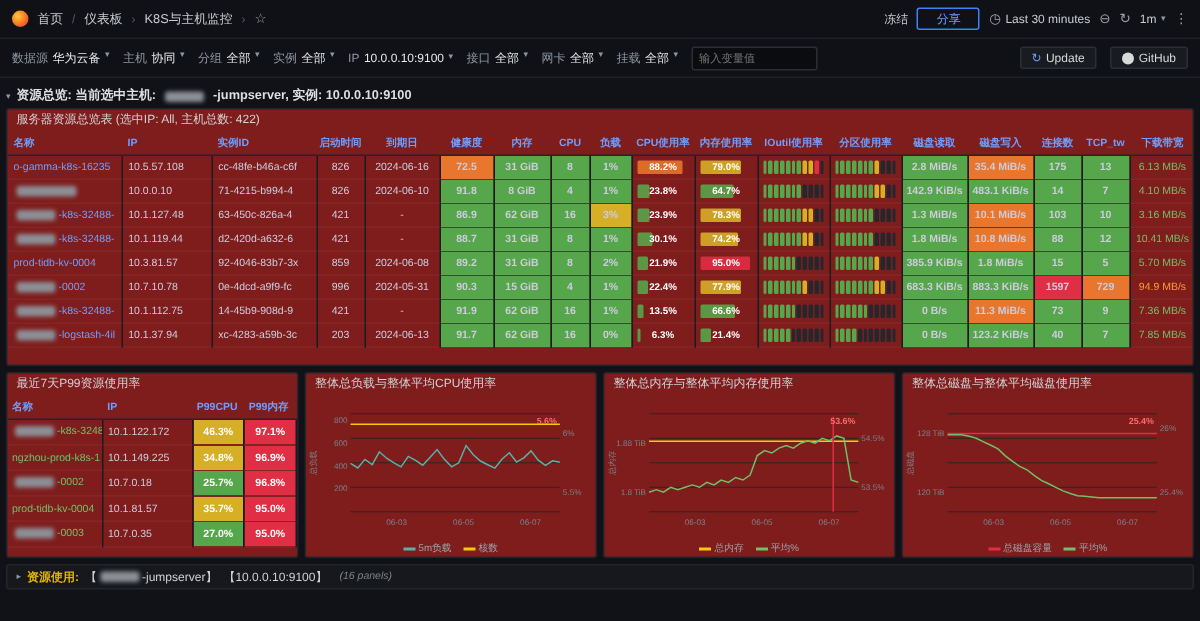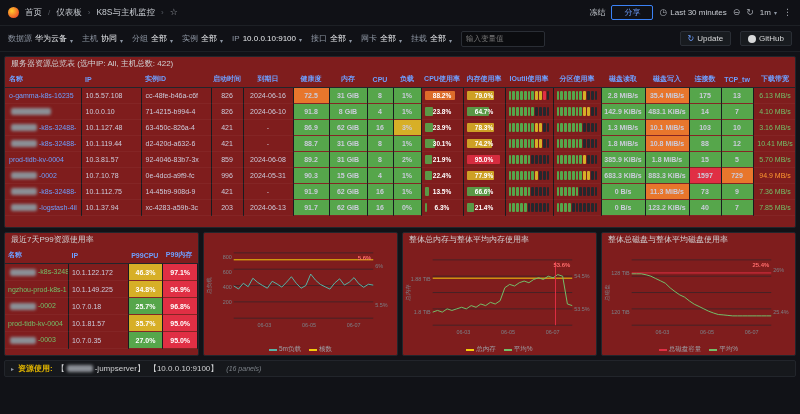--- a/index.html
+++ b/index.html
@@ -12,21 +12,21 @@
 .crumb.current{color:#e8eaed;font-weight:bold;max-width:270px;overflow:hidden;text-overflow:ellipsis}
 .sep{color:#565b63}
 .spacer{flex:1}
 .icon{color:#9da1a8;font-size:9px;cursor:pointer;line-height:1}
 .navtext{color:#c7cbd1;cursor:pointer;white-space:nowrap}
 .sharebtn{border:1px solid #3b82f6;color:#6e9fff;border-radius:2px;padding:1px 12px;cursor:pointer;white-space:nowrap}
 .timebtn,.refreshdd{display:flex;align-items:center;gap:3px;color:#c7cbd1;cursor:pointer;white-space:nowrap}
 .caret{color:#8e96a3;font-size:6px}
 
 .filterbar{height:26px;display:flex;align-items:center;gap:9px;padding:0 8px;background:#101116;border-bottom:1px solid #1d2025}
-.fitem{display:flex;align-items:flex-end;gap:3px;white-space:nowrap;cursor:pointer}
+.fitem{display:flex;align-items:flex-start;gap:3px;white-space:nowrap;cursor:pointer}
 .flabel{color:#8e96a3}
 .fvalue{color:#e6e8eb}
 .varinput{width:84px;height:16px;background:#0b0c0f;border:1px solid #2a2e35;border-radius:2px;color:#ccccdc;font-size:7.5px;padding:0 4px}
 .fspacer{flex:1}
 .updatebtn,.ghbtn{display:flex;align-items:center;gap:3px;border:1px solid #2a2e35;background:#181b1f;border-radius:2px;padding:2px 7px;color:#d8d9da;cursor:pointer;white-space:nowrap}
 .updatebtn .ic{color:#6e9fff}
 .ghicon{width:8px;height:8px;border-radius:50%;background:#d8d9da;display:inline-block}
 
 .dash{padding:4px 4px 0}
 .sechead{display:flex;align-items:center;gap:4px;height:16px;color:#dcdee1;font-size:8.5px;font-weight:bold;cursor:pointer}
@@ -142,20 +142,26 @@
     <span>Update</span>
   </span>
   <span class="ghbtn">
     <span class="ghicon"></span>
     <span>GitHub</span>
   </span>
 </div>
 
 <div class="dash">
 
+  <div class="sechead">
+    <span class="caret">▾</span>
+    <span>资源总览: 当前选中主机: </span>
+    <span class="redact"></span>
+    <span>-jumpserver, 实例: 10.0.0.10:9100</span>
+  </div>
 
   <div class="panel table-panel">
     <div class="ptitle" style="text-align:left">服务器资源总览表 (选中IP: All, 主机总数: 422)</div>
     <table class="main">
       <colgroup id="main-cols">
           <col style="width: 76px;">
           <col style="width: 60px;">
           <col style="width: 70px;">
           <col style="width: 32px;">
           <col style="width: 50px;">
@@ -711,20 +717,21 @@
               <td><span class="redact"></span><span class="glink">-0003</span></td>
               <td>10.7.0.35</td>
               <td class="cbg" style="background: rgb(86, 166, 75); text-align: center; color: rgb(255, 255, 255); font-weight: bold;"><span>27.0%</span></td>
               <td class="cbg" style="background: rgb(224, 47, 68); text-align: center; color: rgb(255, 255, 255); font-weight: bold;"><span>95.0%</span></td>
             </tr>
           </tbody>
       </table>
     </div>
 
     <div class="panel cpanel">
+      <div class="ptitle ctitle">整体总负载与整体平均CPU使用率</div>
       <svg viewBox="0 0 195 84">
           <line x1="30" x2="171" y1="6" y2="6" stroke="#22252b" stroke-width="0.6"></line>
           <line x1="30" x2="171" y1="22.5" y2="22.5" stroke="#22252b" stroke-width="0.6"></line>
           <line x1="30" x2="171" y1="39" y2="39" stroke="#22252b" stroke-width="0.6"></line>
           <line x1="30" x2="171" y1="55.5" y2="55.5" stroke="#22252b" stroke-width="0.6"></line>
           <line x1="30" x2="171" y1="72" y2="72" stroke="#22252b" stroke-width="0.6"></line>
           <text x="28" y="11.96" text-anchor="end" class="tick">800</text>
           <text x="28" y="27.8" text-anchor="end" class="tick">600</text>
           <text x="28" y="42.980000000000004" text-anchor="end" class="tick">400</text>
           <text x="28" y="58.160000000000004" text-anchor="end" class="tick">200</text>

